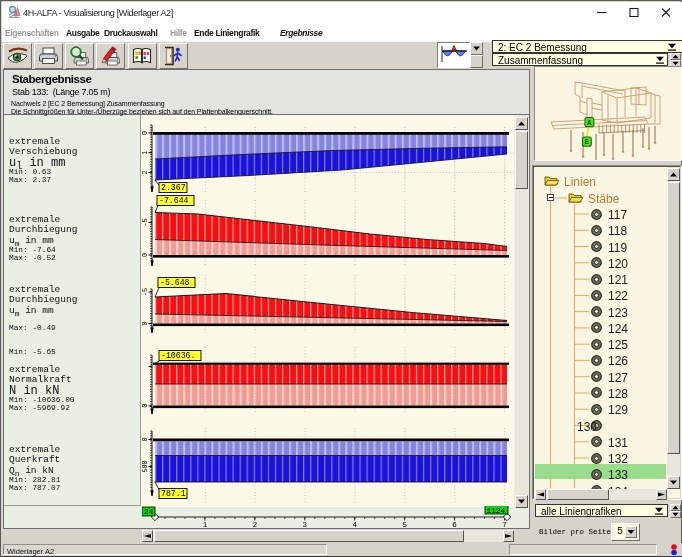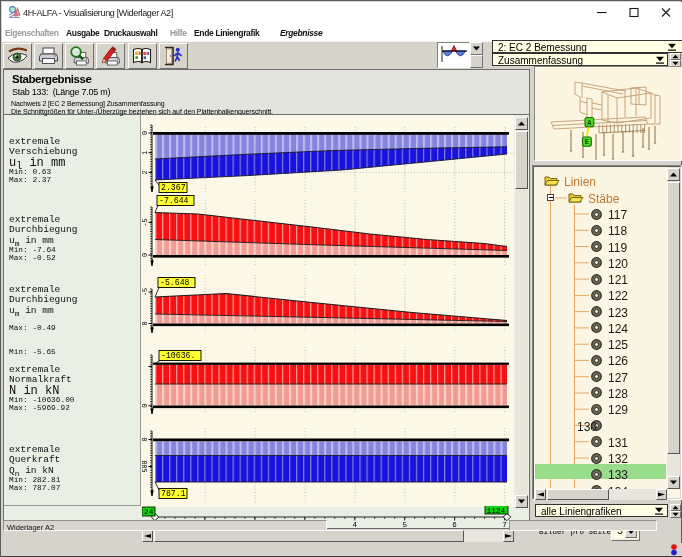--- a/index.html
+++ b/index.html
@@ -14,21 +14,21 @@
 .mi.dis{color:#9a9a9a;font-weight:700;}
 .toolbar{position:absolute;left:1px;top:40px;width:680px;height:28px;background:#d6d3ca;border-top:1px solid #f5f5f2;}
 .tbtn{position:absolute;top:42px;width:29px;height:26px;background:#d6d3ca;border-top:1px solid #fff;border-left:1px solid #fff;border-right:1px solid #6f6f6f;border-bottom:1px solid #6f6f6f;}
 .raised{border-top:1px solid #fff;border-left:1px solid #fff;border-right:1px solid #6f6f6f;border-bottom:1px solid #6f6f6f;background:#d6d3ca;}
 .sunk{border-top:1px solid #808080;border-left:1px solid #808080;border-right:1px solid #fff;border-bottom:1px solid #fff;}
 .combo{position:absolute;background:#ffffe3;border:1px solid #333;font-size:10px;color:#000;}
 .combo .ct{position:absolute;left:5px;top:1px;}
 .leftpanel{position:absolute;left:2px;top:68px;width:527px;height:460px;border:1px solid #6e6e6e;background:#e9efe3;}
 .hdr{position:absolute;left:0;top:0;width:525px;height:45px;background:#e4e4df;border-bottom:1px solid #6e6e6e;}
 .statusbar{position:absolute;left:1px;top:542px;width:680px;height:13px;background:#d6d3ca;}
-.sfield{position:absolute;top:519px;height:11px;border-top:1px solid #8f8f8f;border-left:1px solid #8f8f8f;border-right:1px solid #fbfbfb;border-bottom:1px solid #fbfbfb;background:#d9d6cd;font-size:7.5px;color:#111;padding-left:16px;}
+.sfield{position:absolute;top:543px;height:11px;border-top:1px solid #8f8f8f;border-left:1px solid #8f8f8f;border-right:1px solid #fbfbfb;border-bottom:1px solid #fbfbfb;background:#d9d6cd;font-size:7.5px;color:#111;padding-left:16px;}
 .treetxt{font-size:12px;color:#1a1a1a;}
 .scrtrack{background:#e9e6de;}
 .sbtn{position:absolute;background:#d6d3ca;border-top:1px solid #fff;border-left:1px solid #fff;border-right:1px solid #555;border-bottom:1px solid #555;}
 .thumb{position:absolute;background:#d6d3ca;border-top:1px solid #fff;border-left:1px solid #fff;border-right:1px solid #555;border-bottom:1px solid #555;}
 
 </style></head><body>
 <div class="win">
 <div class="titlebar"></div>
 <svg class="abs" style="left:7px;top:5px;" width="13" height="13" viewBox="0 0 13 13">
       <path d="M1 9 L8 5 M2 11 L9 7" stroke="#8888c8" stroke-width="1.1"></path>

